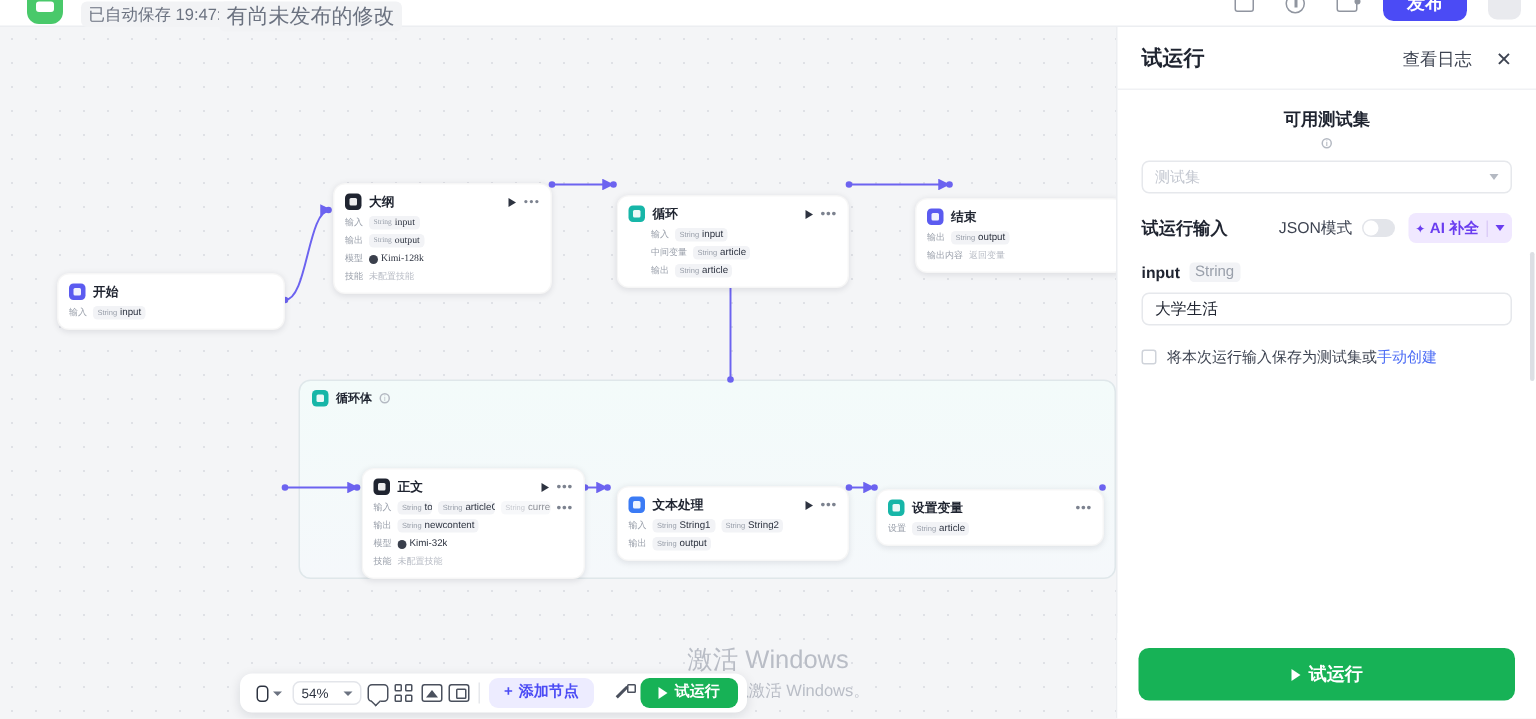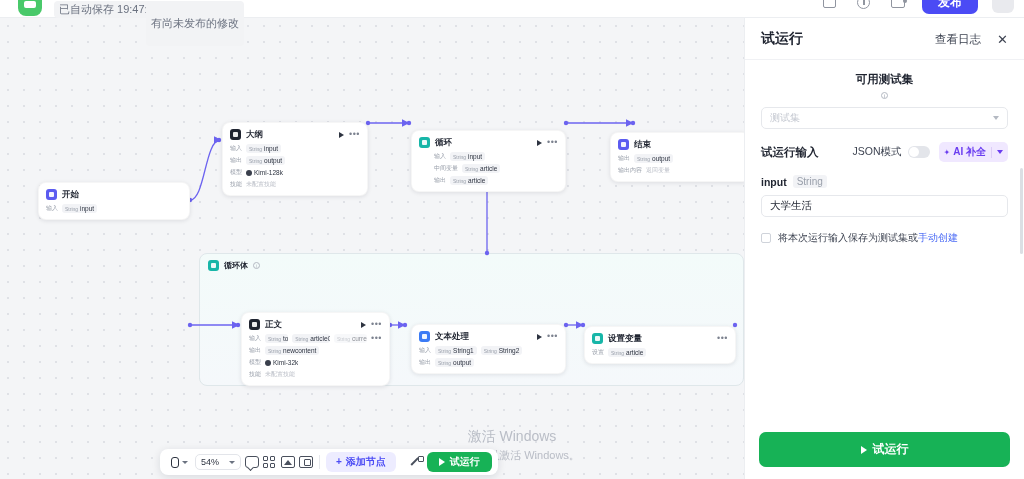--- a/index.html
+++ b/index.html
@@ -24,22 +24,22 @@
     content: ""; position: absolute; left: 6px; top: 9px; width: 12px; height: 7px;
     background: #ffffff; border-radius: 2px;
   }
   .autosave {
     position: absolute; left: 54px; top: 1px;
     font-size: 11px; color: #6b7280; background: #f2f3f5;
     padding: 1px 5px; border-radius: 4px; white-space: nowrap;
   }
   .unpublished {
     position: absolute; left: 146px; top: 1px;
-    font-size: 11px; color: #6b7280; background: #f2f3f5;
-    padding: 15px 5px; border-radius: 4px; white-space: nowrap;
+    font-size: 14px; color: #6b7280; background: #f2f3f5;
+    padding: 1px 5px; border-radius: 4px; white-space: nowrap;
   }
   .top-icons { position: absolute; right: 10px; top: -10px; display: flex; align-items: center; gap: 14px; }
   .top-ic { width: 20px; height: 20px; position: relative; opacity: .75; }
   .ic-box { width: 13px; height: 11px; border: 1.5px solid #6b7280; border-radius: 2px; position: absolute; left: 3px; top: 5px; }
   .ic-circ { width: 13px; height: 13px; border: 1.5px solid #6b7280; border-radius: 50%; position: absolute; left: 3px; top: 4px; }
   .ic-circ::after { content: ""; position: absolute; left: 5px; top: 2px; width: 1.5px; height: 6px; background: #6b7280; }
   .ic-card { width: 14px; height: 11px; border: 1.5px solid #6b7280; border-radius: 2px; position: absolute; left: 3px; top: 5px; }
   .ic-card::after { content: ""; position: absolute; right: -3px; top: 1px; width: 4px; height: 4px; border-radius: 50%; background: #6b7280; }
   .btn-publish {
     background: #4b4bf5; color: #fff; font-size: 12px; font-weight: 600;
@@ -206,21 +206,21 @@
     background: #17b256; color: #fff; font-size: 12px; font-weight: 700;
     border: none; border-radius: 7px; padding: 9px 0; cursor: pointer;
   }
   .scrollbar { position: absolute; right: 1px; top: 150px; width: 3px; height: 86px; background: #dcdfe4; border-radius: 2px; }
 
   
   .watermark {
     position: absolute; left: 0; right: 0; top: 428px; text-align: center;
     color: #b9bdc6; pointer-events: none; z-index: 25; width: 1024px;
   }
-  .wm1 { font-size: 14px; }
+  .wm1 { font-size: 17px; }
   .wm2 { font-size: 11px; margin-top: 2px; }
 </style>
 </head>
 <body>
 
 <div id="app">
 
   <div class="topbar">
     <div class="logo-mark"></div>
     <div class="autosave">已自动保存 19:47:50</div>
@@ -299,21 +299,21 @@
         <div class="row">
           <span class="row-label">输入</span>
           <span class="chip">
             <span class="tag">String</span>
             <span>input</span>
           </span>
         </div>
       </div>
     </div>
 
-    <div class="node" style="left:222px; top:104px; width:146px;">
+    <div class="node" style="left:222px; top:104px; width:146px;font-family:Liberation Serif, serif;">
       <div class="node-head">
         <span class="node-icon dark"></span>
         <span class="node-title">大纲</span>
         <span class="node-actions">
           <span class="play-tri"></span>
           <span class="dots3">•••</span>
         </span>
       </div>
       <div class="node-body">
         <div class="row">

